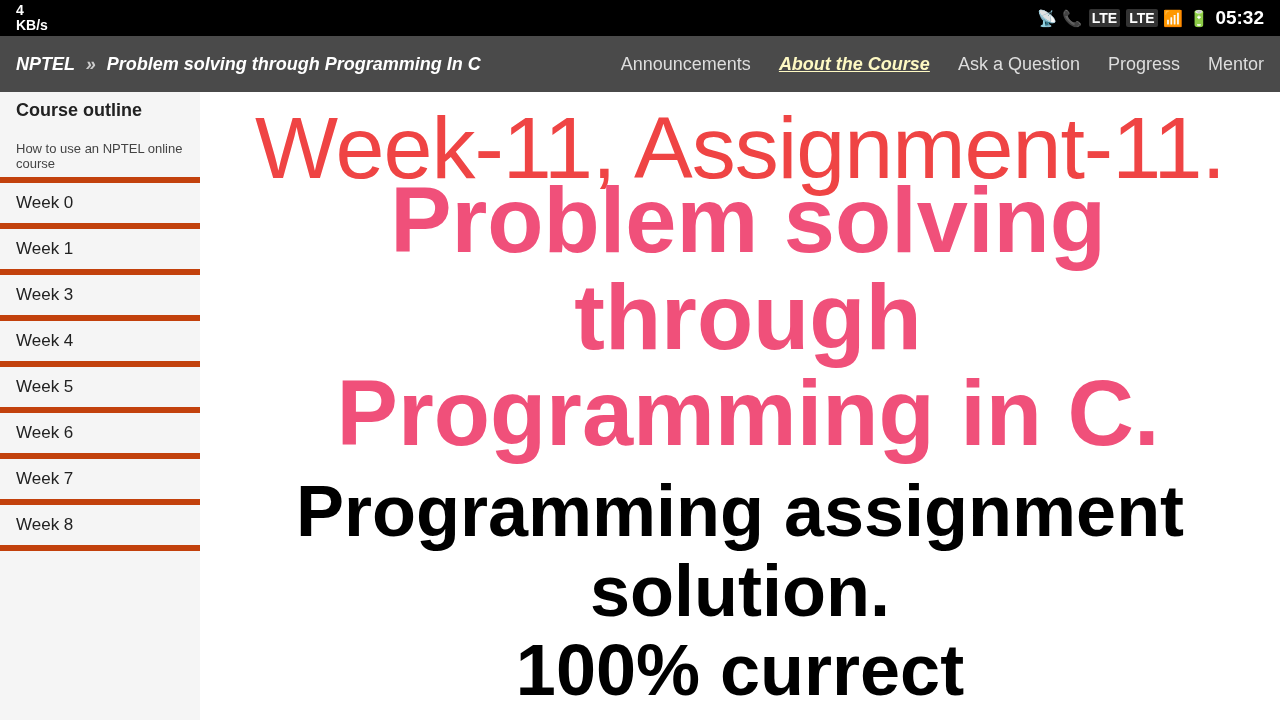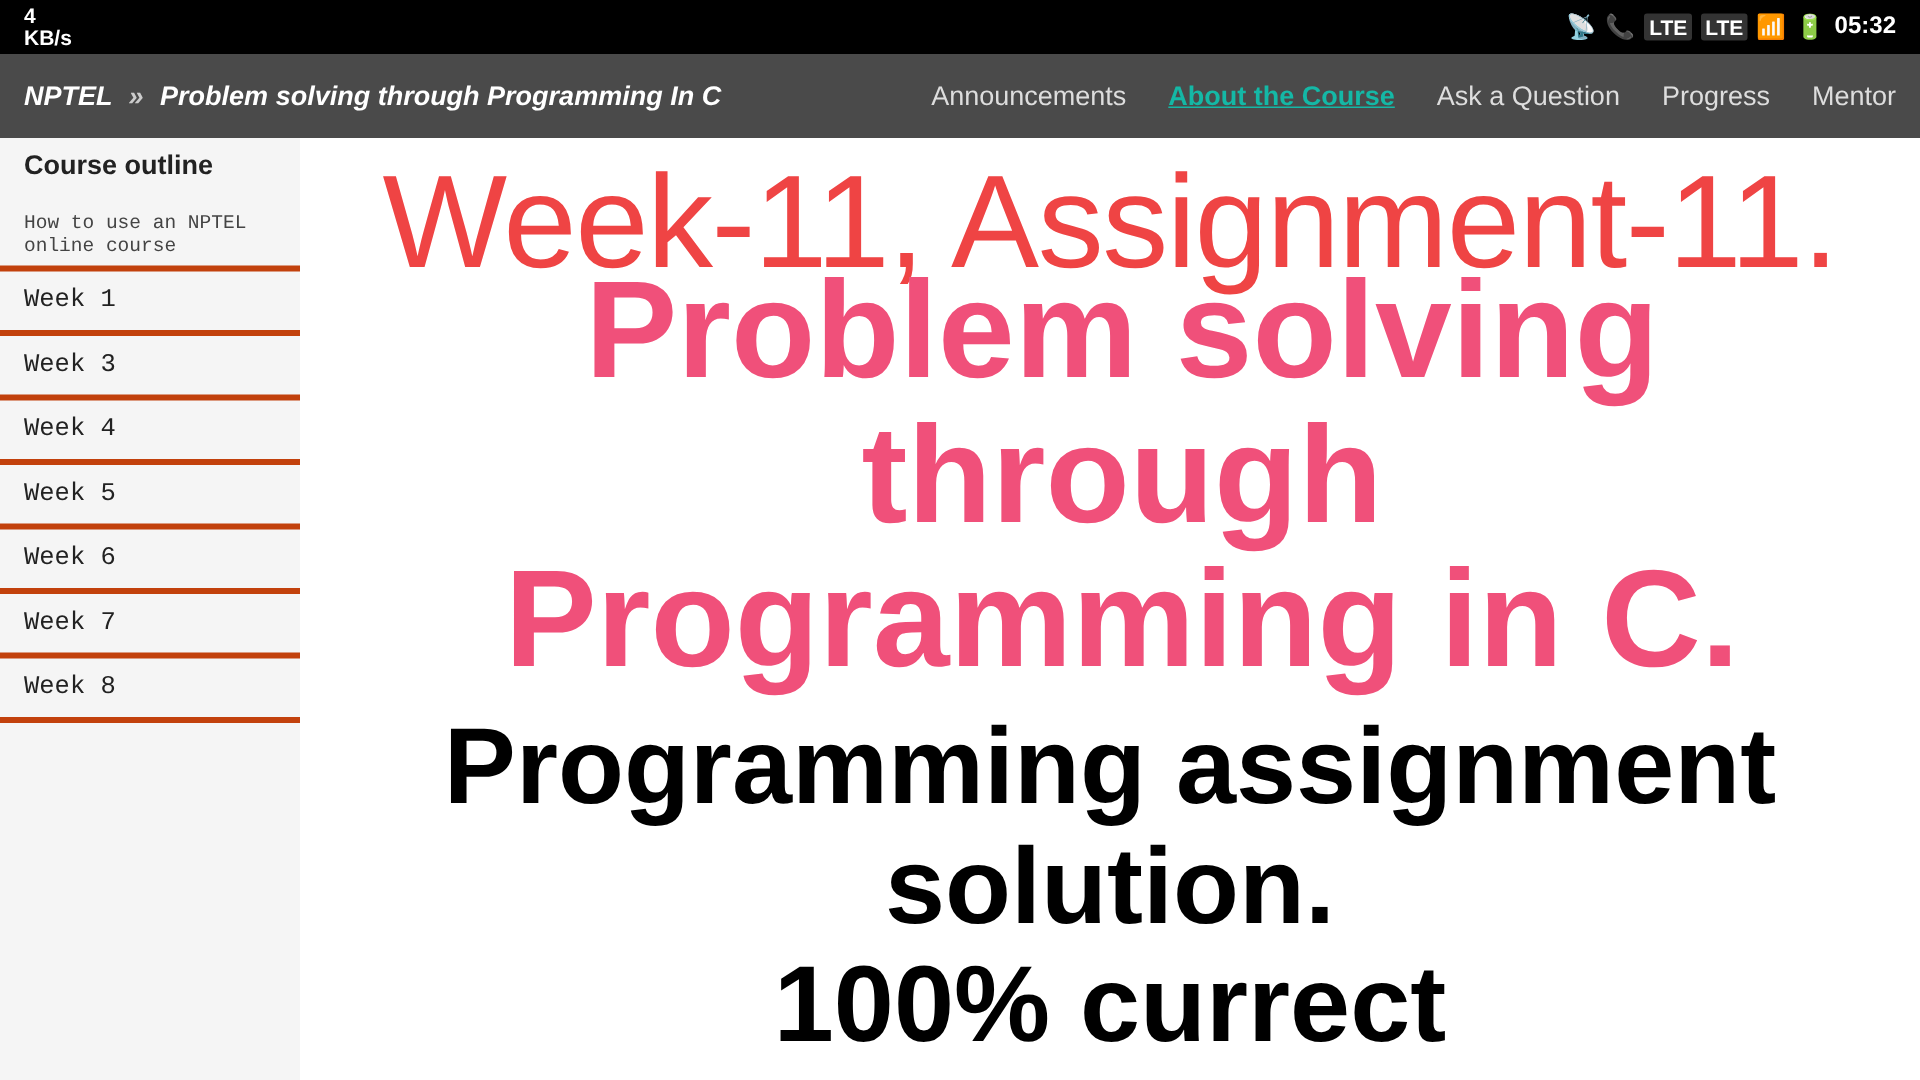--- a/index.html
+++ b/index.html
@@ -12,21 +12,21 @@
       height: 36px;
       display: flex;
       align-items: center;
       justify-content: space-between;
       padding: 0 16px;
       font-size: 18px;
       font-weight: bold;
     }
     .status-left { display: flex; flex-direction: column; line-height: 1.1; font-size: 14px; }
     .status-right { display: flex; align-items: center; gap: 6px; font-size: 16px; font-weight: bold; }
-    .status-right .time { font-size: 16px; font-weight: bold; }
+    .status-right .time { font-size: 19px; font-weight: bold; }
 
     
     .nav-bar {
       background: #4a4a4a;
       height: 56px;
       display: flex;
       align-items: center;
       padding: 0 16px;
     }
     .nav-breadcrumb {
@@ -46,23 +46,24 @@
       justify-content: space-between;
     }
     .nav-link {
       color: #ddd;
       font-size: 18px;
       font-weight: 500;
       cursor: pointer;
       white-space: nowrap;
     }
     .nav-link.active {
-      color: #14b8a6;
+      color: #fef9c3;
       font-weight: bold;
       text-decoration: underline;
+      font-style: italic;
     }
 
     
     .main-content {
       display: flex;
       height: calc(720px - 36px - 56px);
       position: relative;
     }
 
     
@@ -77,22 +78,21 @@
       font-size: 18px;
       font-weight: bold;
       color: #222;
       padding: 8px 16px 14px;
     }
     .sidebar-item {
       font-size: 17px;
       color: #222;
       padding: 10px 16px;
       cursor: pointer;
-      border-bottom: 4px solid #c2410c;
-      font-family: Liberation Mono, monospace;
+      border-bottom: 6px solid #c2410c;
     }
     .sidebar-item-small {
       font-size: 13px;
       color: #444;
       padding: 6px 16px;
     }
 
     
     .overlay-content {
       position: absolute;
@@ -182,20 +182,21 @@
     <span class="nav-link">Progress</span>
     <span class="nav-link">Mentor</span>
   </div>
 </div>
 
 <div class="main-content">
 
   <div class="sidebar">
     <div class="sidebar-title">Course outline</div>
     <div class="sidebar-item sidebar-item-small">How to use an NPTEL online course</div>
+    <div class="sidebar-item">Week 0</div>
     <div class="sidebar-item">Week 1</div>
     <div class="sidebar-item">Week 3</div>
     <div class="sidebar-item">Week 4</div>
     <div class="sidebar-item">Week 5</div>
     <div class="sidebar-item">Week 6</div>
     <div class="sidebar-item">Week 7</div>
     <div class="sidebar-item">Week 8</div>
   </div>
 
   <div class="overlay-content">

